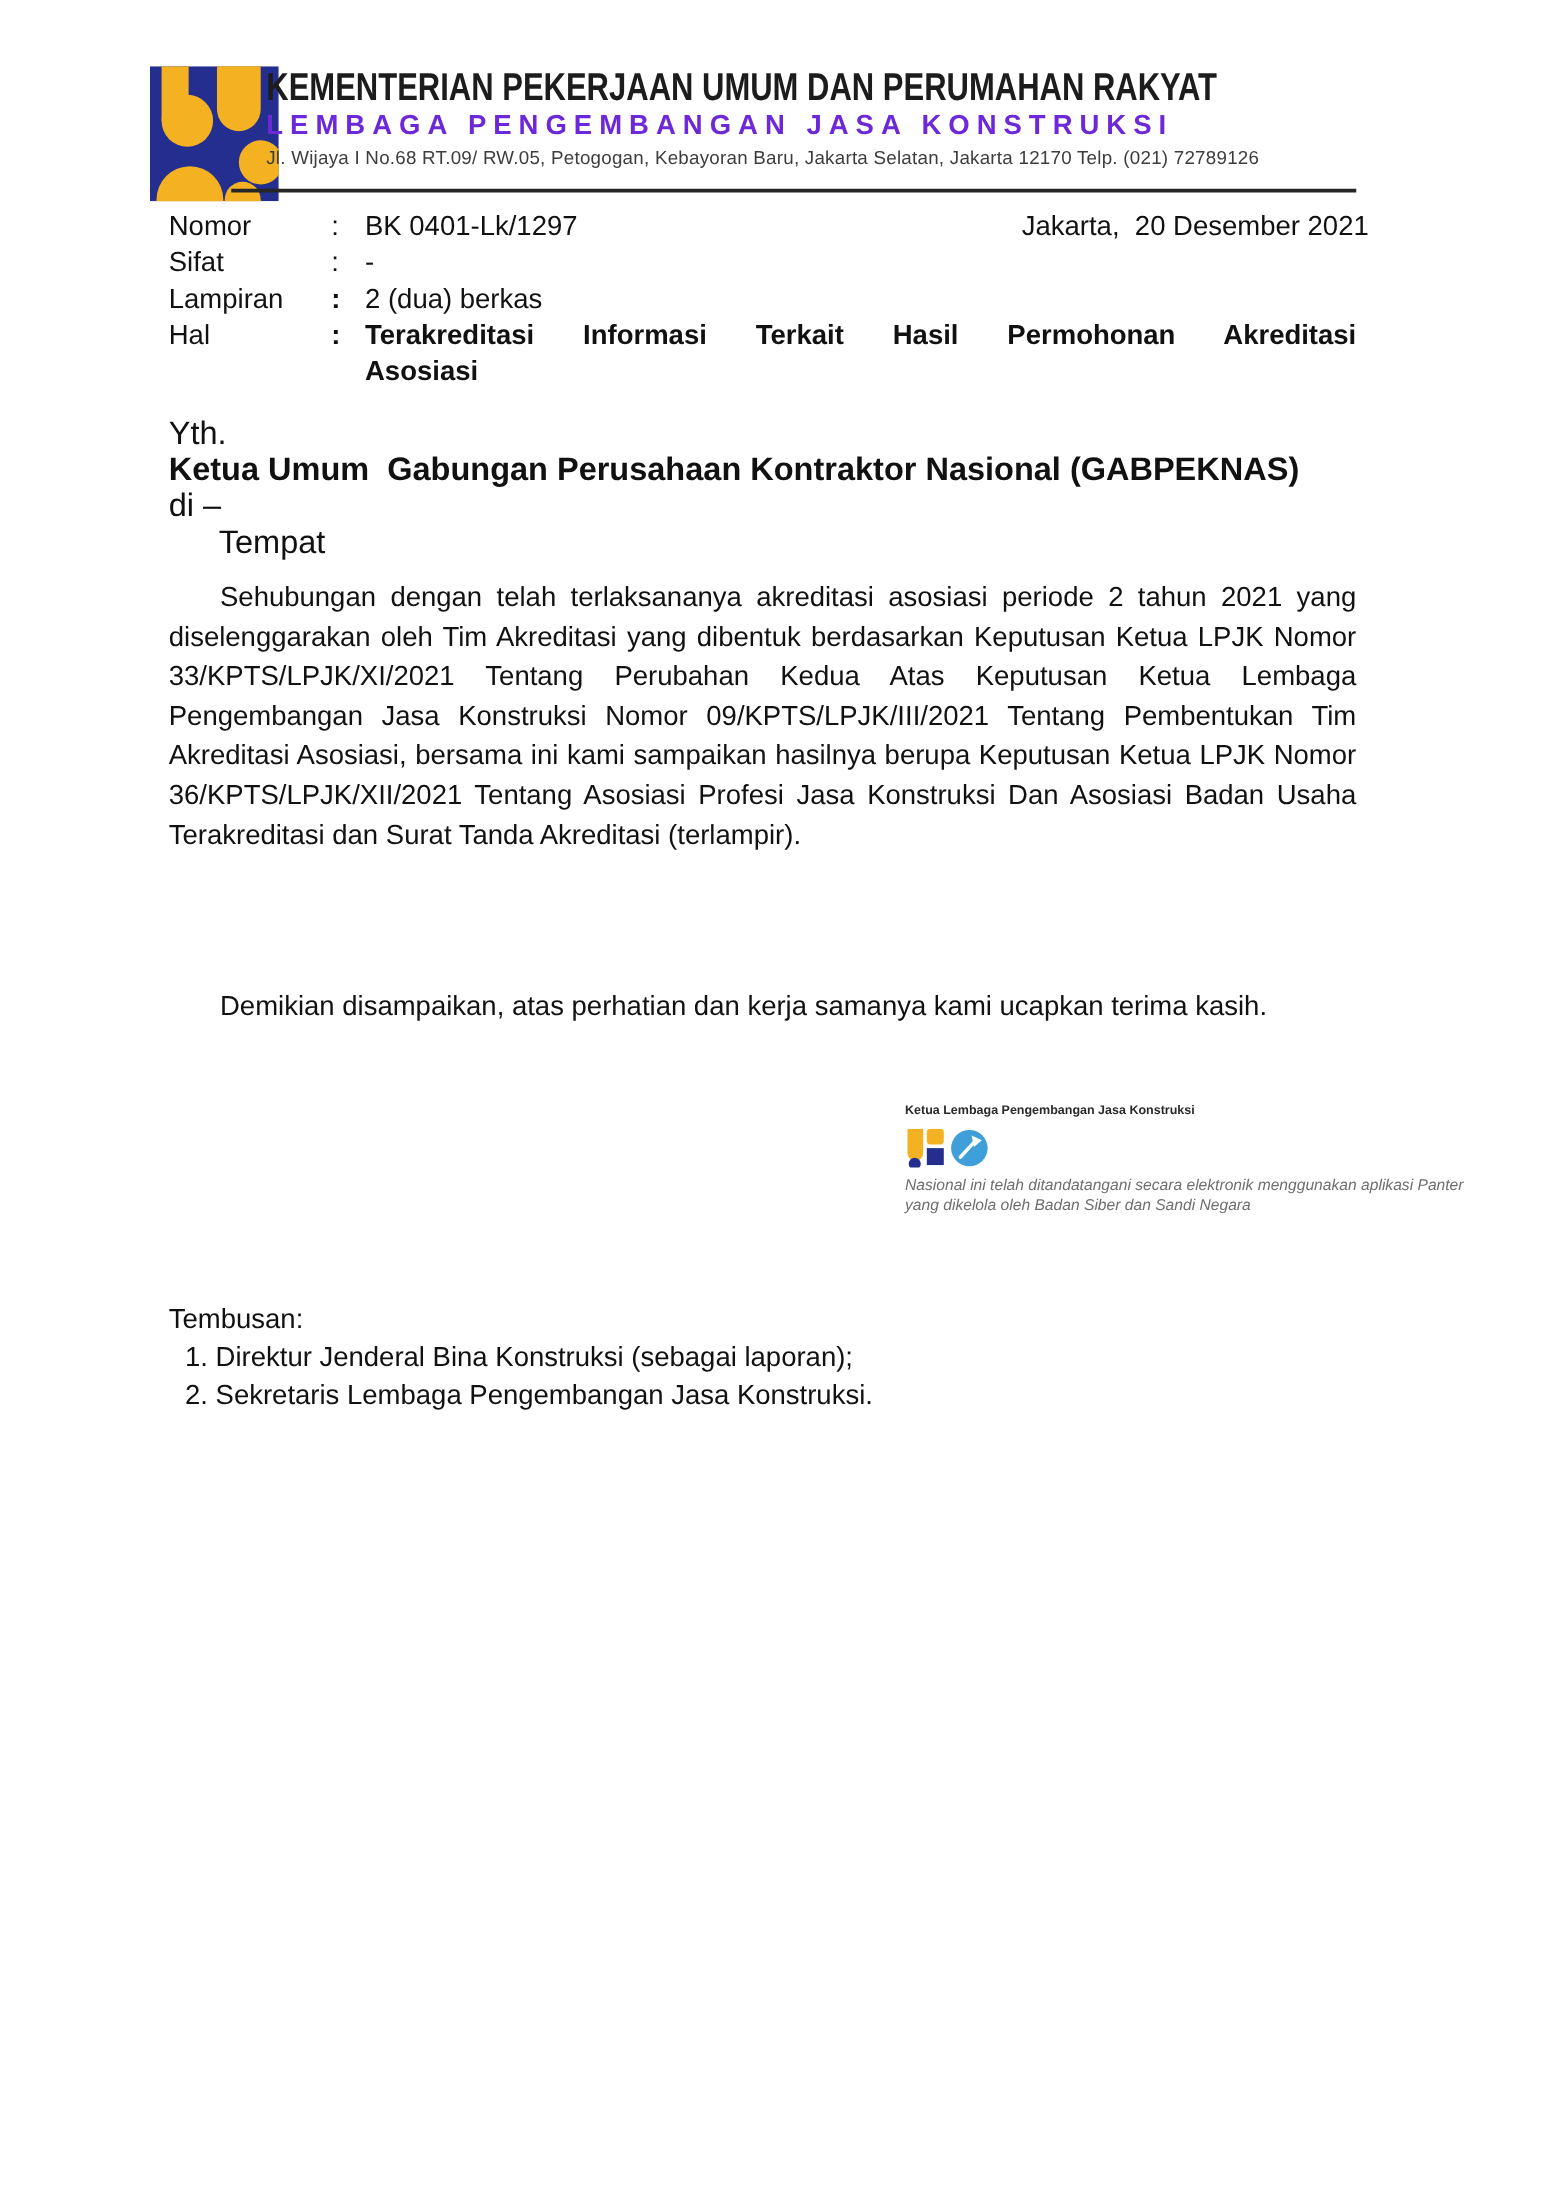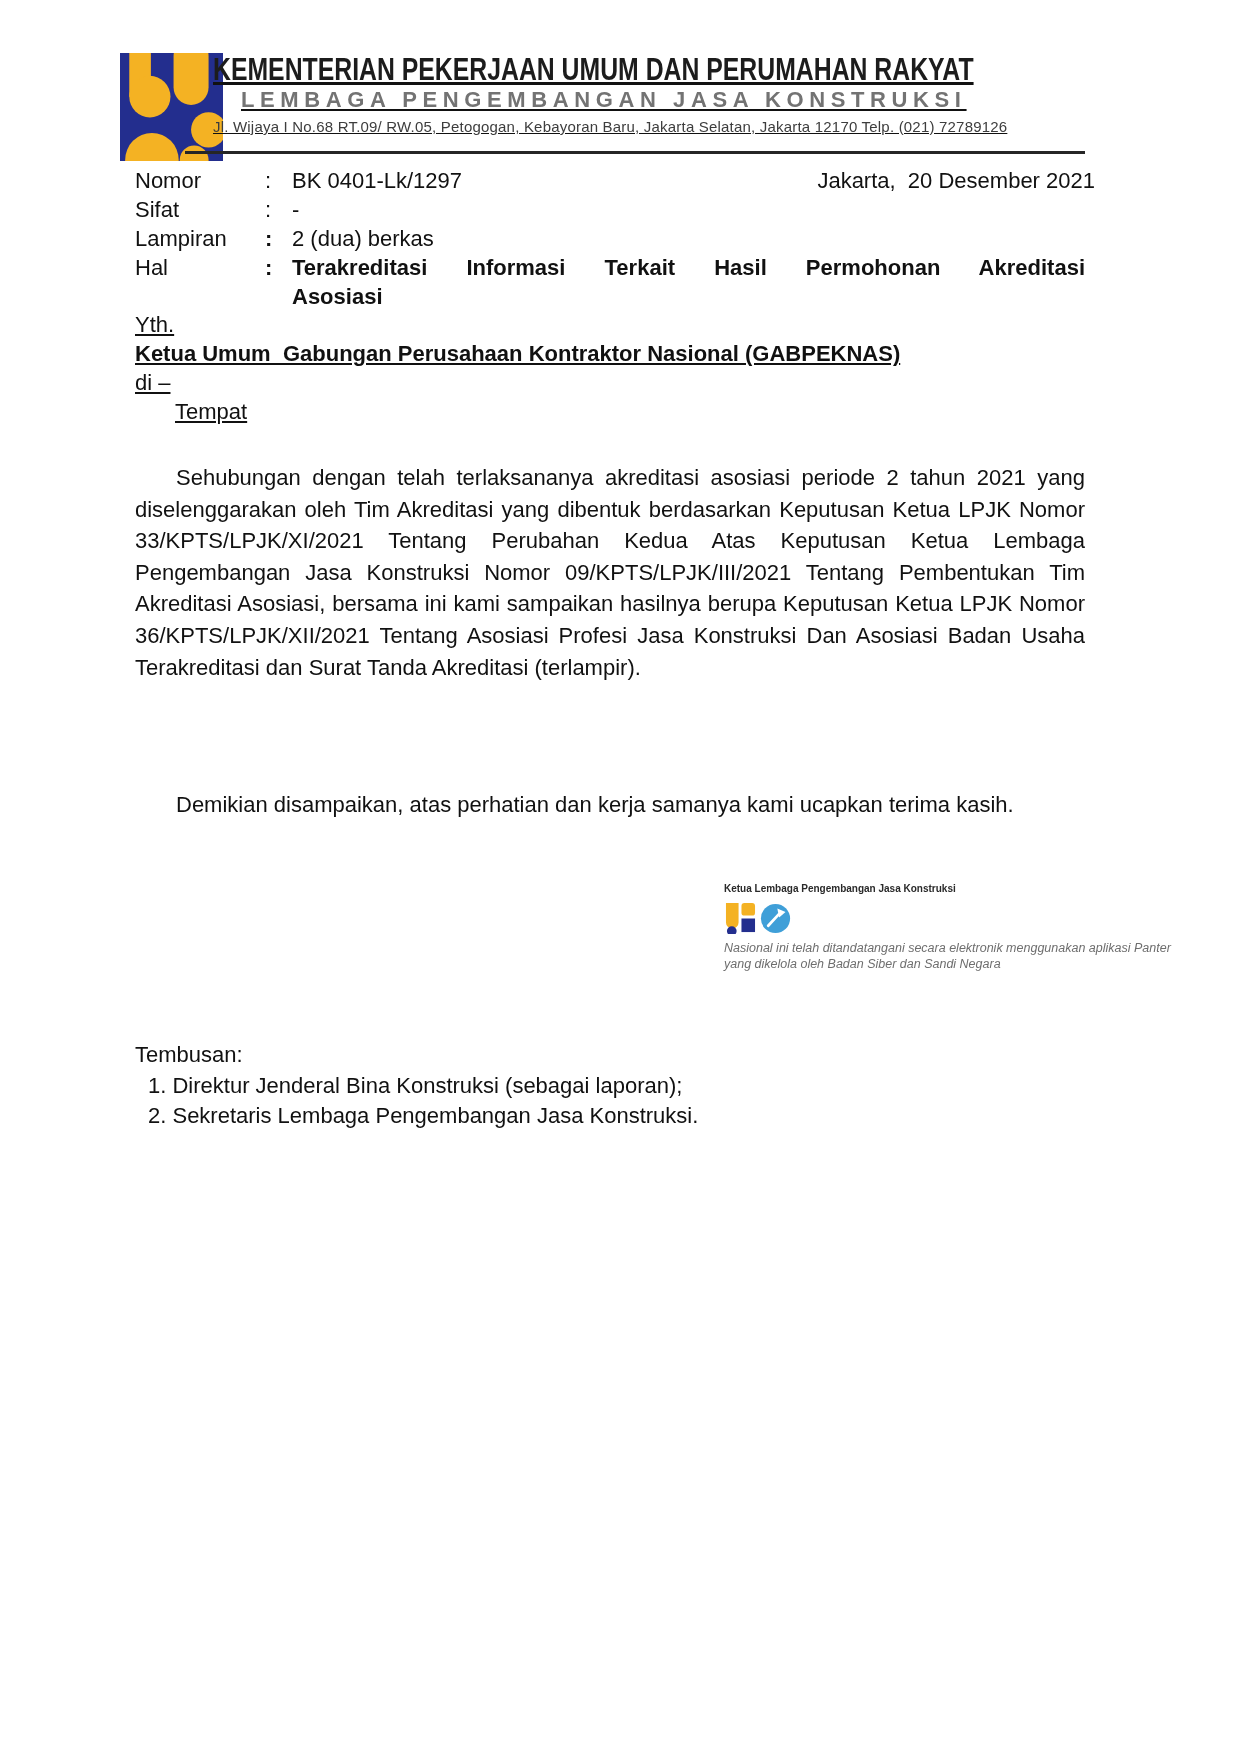--- a/index.html
+++ b/index.html
@@ -6,29 +6,29 @@
   .page{
     position:relative;
     width:1240px;height:1754px;
     background:#ffffff;
     font-family:"Liberation Sans", sans-serif;
     color:#111;
     overflow:hidden;
   }
   
   .lh-logo{position:absolute;left:120px;top:53px;width:103px;height:108px;}
-  .lh-text{position:absolute;left:213px;top:54px;width:880px;text-decoration:underline;}
+  .lh-text{position:absolute;left:213px;top:54px;width:880px;}
   .lh-ministry{
     font-size:31px;font-weight:bold;color:#1c1c1c;
     white-space:nowrap;line-height:31px;
     transform:scaleX(0.80);transform-origin:0 50%;
   }
   .lh-agency{
-    font-size:22px;font-weight:bold;color:#737373;
-    letter-spacing:5.6px;white-space:nowrap;line-height:26px;margin-top:2px;margin-left:28px;
+    font-size:22px;font-weight:bold;color:#6d28d9;
+    letter-spacing:5.6px;white-space:nowrap;line-height:26px;margin-top:2px;
   }
   .lh-address{
     font-size:15px;color:#3d3d3d;white-space:nowrap;
     letter-spacing:0.2px;line-height:19px;margin-top:4px;
   }
   .lh-rule{position:absolute;left:185px;top:151px;width:900px;height:3px;background:#262626;}
   
   .dateline{
     position:absolute;left:145px;top:166px;width:950px;
     text-align:right;font-size:22px;line-height:29px;white-space:pre;
@@ -36,21 +36,21 @@
   .meta{position:absolute;left:135px;top:166px;width:950px;font-size:22px;line-height:29px;}
   .meta-row{display:flex;align-items:flex-start;}
   .m-label{width:130px;flex:0 0 130px;}
   .m-colon{width:27px;flex:0 0 27px;}
   .m-value{flex:1;white-space:pre;}
   .bold{font-weight:bold;}
   .hal-value{white-space:normal;}
   .hal-line1{display:block;text-align:justify;text-align-last:justify;}
   .hal-line2{display:block;}
   
-  .recipient{position:absolute;left:135px;top:310px;width:950px;font-size:22px;line-height:29px;text-decoration:underline;}
+  .recipient{position:absolute;left:135px;top:332px;width:950px;font-size:26px;line-height:29px;}
   .recipient .name{font-weight:bold;white-space:pre;}
   .recipient .place{padding-left:40px;}
   
   .para1{
     position:absolute;left:135px;top:462px;width:950px;
     font-size:22px;line-height:31.6px;text-align:justify;text-indent:41px;
   }
   .para2{
     position:absolute;left:135px;top:790px;width:950px;
     font-size:22px;line-height:30px;text-indent:41px;

